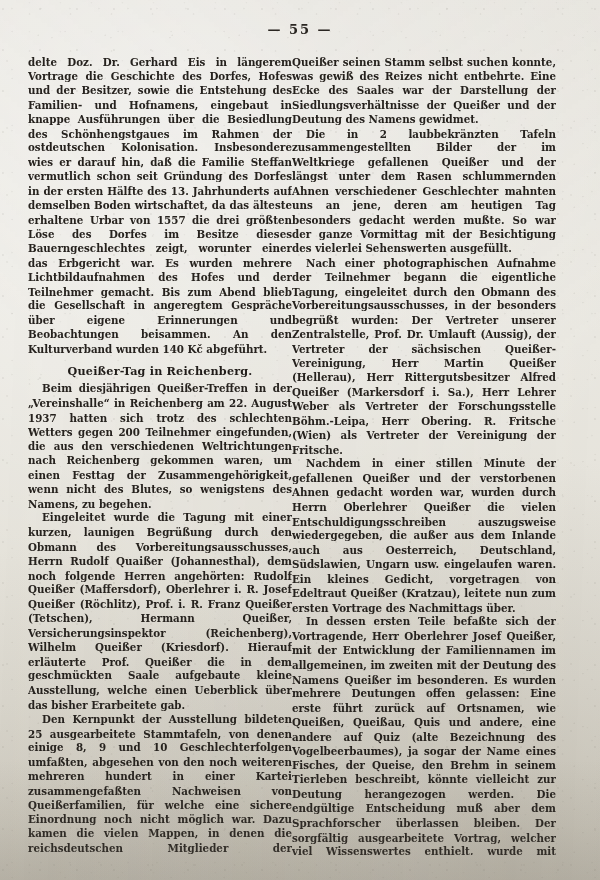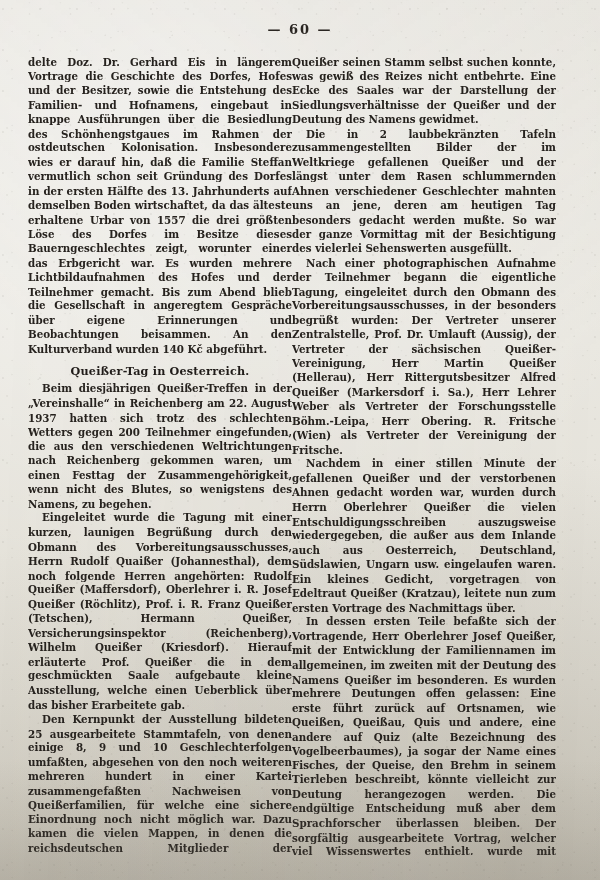--- a/index.html
+++ b/index.html
@@ -128,26 +128,26 @@
     background:
       linear-gradient(92deg, rgba(255,255,255,0) 0%, rgba(160,154,142,0.25) 48%, rgba(255,255,255,0) 100%),
       linear-gradient(3deg,  rgba(255,255,255,0) 62%, rgba(150,144,132,0.30) 100%);
   }
 </style>
 </head>
 <body>
 
 <div id="page">
 
-  <div id="folio">— 60 —</div>
+  <div id="folio">— 55 —</div>
 
   <div id="columns">
     <div class="column blackletter" id="col-left">
         <p class="para cont">delte Doz. Dr. Gerhard Eis in längerem Vortrage die Geschichte des Dorfes, Hofes und der Besitzer, sowie die Entstehung des Familien- und Hofnamens, eingebaut in knappe Ausführungen über die Besiedlung des Schönhengstgaues im Rahmen der ostdeutschen Kolonisation. Insbesondere wies er darauf hin, daß die Familie Steffan vermutlich schon seit Gründung des Dorfes in der ersten Hälfte des 13. Jahrhunderts auf demselben Boden wirtschaftet, da das älteste erhaltene Urbar von 1557 die drei größten Löse des Dorfes im Besitze dieses Bauerngeschlechtes zeigt, worunter einer das Erbgericht war. Es wurden mehrere Lichtbildaufnahmen des Hofes und der Teilnehmer gemacht. Bis zum Abend blieb die Gesellschaft in angeregtem Gespräche über eigene Erinnerungen und Beobachtungen beisammen. An den Kulturverband wurden 140 Kč abgeführt.</p>
-        <h2 class="section-head">Queißer-Tag in Oesterreich.</h2>
+        <h2 class="section-head">Queißer-Tag in Reichenberg.</h2>
         <p class="para">Beim diesjährigen Queißer-Treffen in der „Vereinshalle“ in Reichenberg am 22. August 1937 hatten sich trotz des schlechten Wetters gegen 200 Teilnehmer eingefunden, die aus den verschiedenen Weltrichtungen nach Reichenberg gekommen waren, um einen Festtag der Zusammengehörigkeit, wenn nicht des Blutes, so wenigstens des Namens, zu begehen.</p>
         <p class="para">Eingeleitet wurde die Tagung mit einer kurzen, launigen Begrüßung durch den Obmann des Vorbereitungsausschusses, Herrn Rudolf Quaißer (Johannesthal), dem noch folgende Herren angehörten: Rudolf Queißer (Maffersdorf), Oberlehrer i. R. Josef Queißer (Röchlitz), Prof. i. R. Franz Queißer (Tetschen), Hermann Queißer, Versicherungsinspektor (Reichenberg), Wilhelm Queißer (Kriesdorf). Hierauf erläuterte Prof. Queißer die in dem geschmückten Saale aufgebaute kleine Ausstellung, welche einen Ueberblick über das bisher Erarbeitete gab.</p>
         <p class="para">Den Kernpunkt der Ausstellung bildeten 25 ausgearbeitete Stammtafeln, von denen einige 8, 9 und 10 Geschlechterfolgen umfaßten, abgesehen von den noch weiteren mehreren hundert in einer Kartei zusammengefaßten Nachweisen von Queißerfamilien, für welche eine sichere Einordnung noch nicht möglich war. Dazu kamen die vielen Mappen, in denen die reichsdeutschen Mitglieder der Arbeitsgemeinschaft, Herr Apotheker Max Queißer aus Oschatz und Frau Irene Lichtenstein, geb. Queißer (Pirna) ihre Forschungsergebnisse im reichsdeutschen Gebiete niedergelegt hatten.</p>
       </div>
     <div class="column blackletter" id="col-right">
         <p class="para cont">Queißer seinen Stamm selbst suchen konnte, was gewiß des Reizes nicht entbehrte. Eine Ecke des Saales war der Darstellung der Siedlungsverhältnisse der Queißer und der Deutung des Namens gewidmet.</p>
         <p class="para">Die in 2 laubbekränzten Tafeln zusammengestellten Bilder der im Weltkriege gefallenen Queißer und der längst unter dem Rasen schlummernden Ahnen verschiedener Geschlechter mahnten uns an jene, deren am heutigen Tag besonders gedacht werden mußte. So war der ganze Vormittag mit der Besichtigung des vielerlei Sehenswerten ausgefüllt.</p>
         <p class="para">Nach einer photographischen Aufnahme der Teilnehmer begann die eigentliche Tagung, eingeleitet durch den Obmann des Vorbereitungsausschusses, in der besonders begrüßt wurden: Der Vertreter unserer Zentralstelle, Prof. Dr. Umlauft (Aussig), der Vertreter der sächsischen Queißer-Vereinigung, Herr Martin Queißer (Hellerau), Herr Rittergutsbesitzer Alfred Queißer (Markersdorf i. Sa.), Herr Lehrer Weber als Vertreter der Forschungsstelle Böhm.-Leipa, Herr Obering. R. Fritsche (Wien) als Vertreter der Vereinigung der Fritsche.</p>
         <p class="para">Nachdem in einer stillen Minute der gefallenen Queißer und der verstorbenen Ahnen gedacht worden war, wurden durch Herrn Oberlehrer Queißer die vielen Entschuldigungsschreiben auszugsweise wiedergegeben, die außer aus dem Inlande auch aus Oesterreich, Deutschland, Südslawien, Ungarn usw. eingelaufen waren. Ein kleines Gedicht, vorgetragen von Edeltraut Queißer (Kratzau), leitete nun zum ersten Vortrage des Nachmittags über.</p>
         <p class="para">In dessen ersten Teile befaßte sich der Vortragende, Herr Oberlehrer Josef Queißer, mit der Entwicklung der Familiennamen im allgemeinen, im zweiten mit der Deutung des Namens Queißer im besonderen. Es wurden mehrere Deutungen offen gelassen: Eine erste führt zurück auf Ortsnamen, wie Queißen, Queißau, Quis und andere, eine andere auf Quiz (alte Bezeichnung des Vogelbeerbaumes), ja sogar der Name eines Fisches, der Queise, den Brehm in seinem Tierleben beschreibt, könnte vielleicht zur Deutung herangezogen werden. Die endgültige Entscheidung muß aber dem Sprachforscher überlassen bleiben. Der sorgfältig ausgearbeitete Vortrag, welcher viel Wissenswertes enthielt, wurde mit reichem Beifall belohnt.</p>

